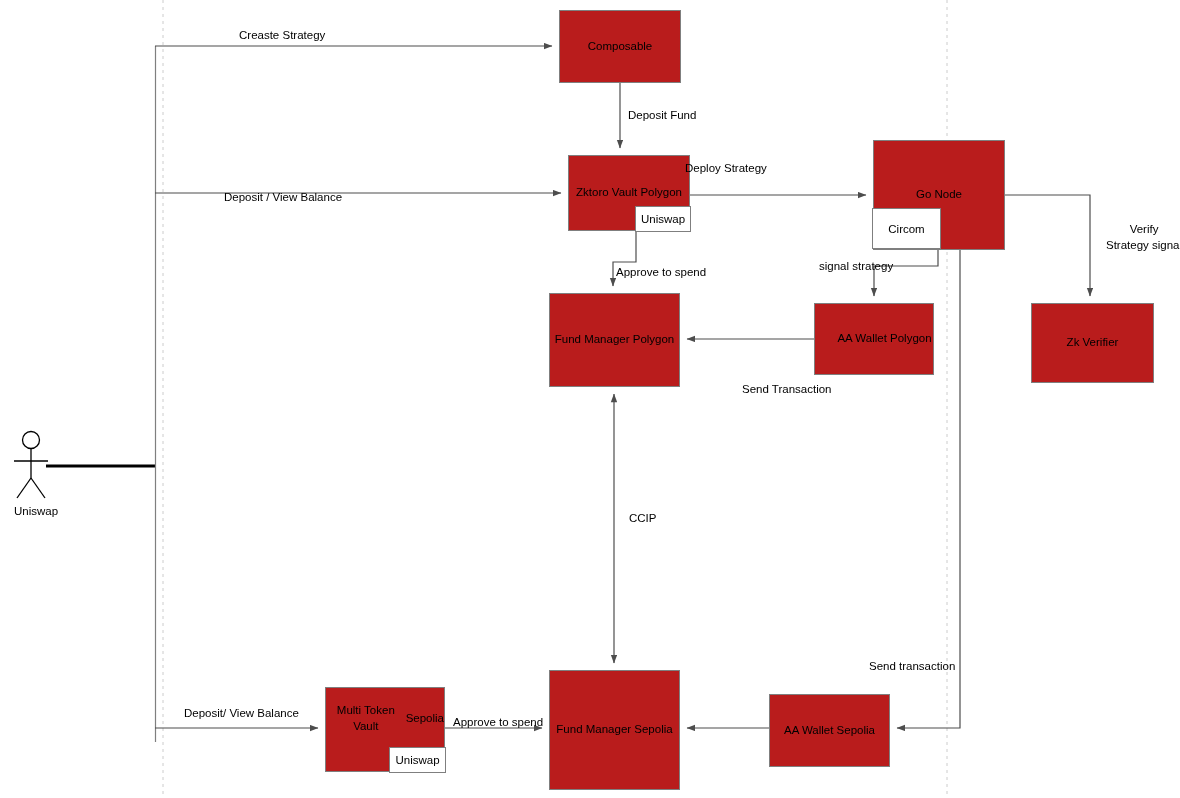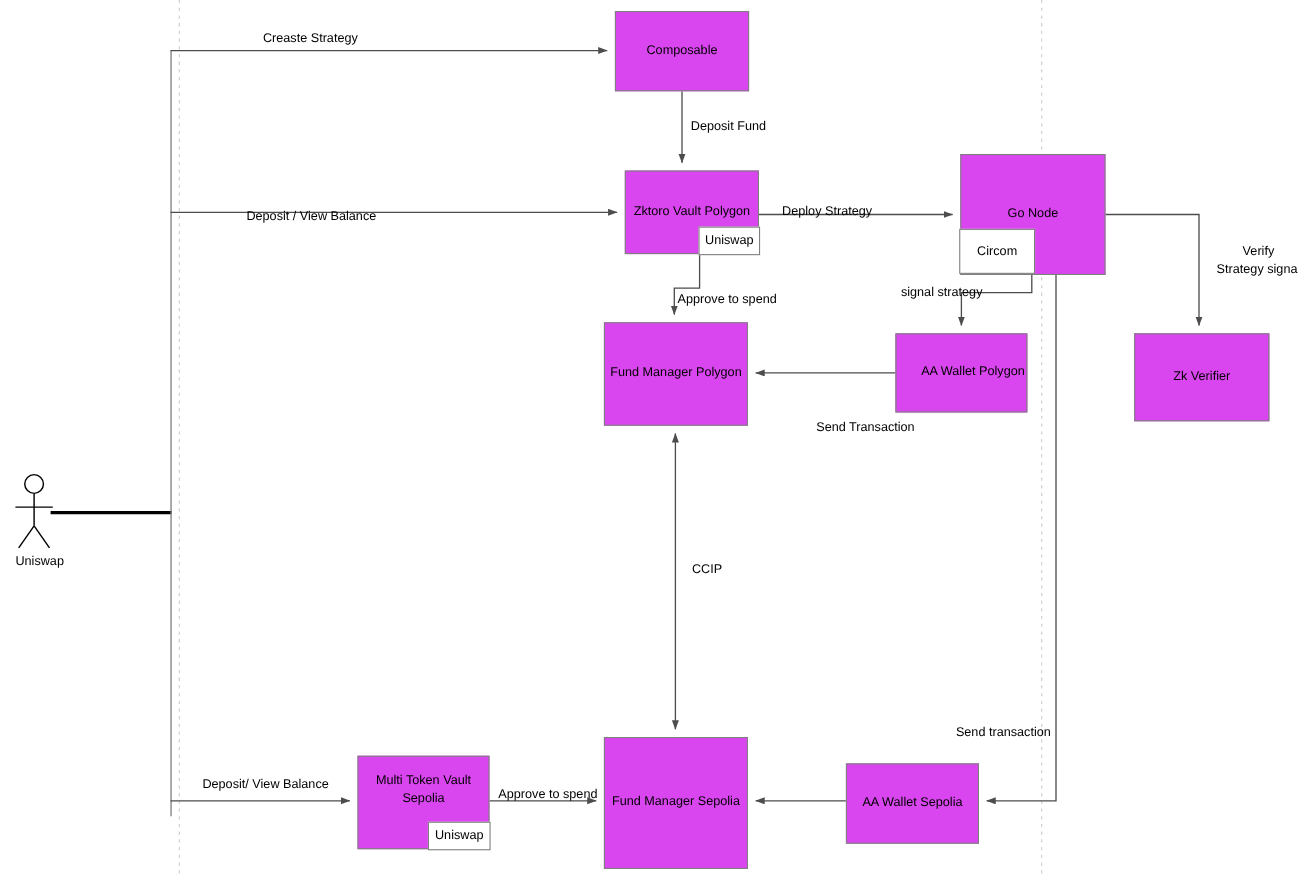--- a/index.html
+++ b/index.html
@@ -1,19 +1,19 @@
 <!DOCTYPE html>
 <html><head>
 <meta charset="utf-8">
 <style>
   html,body{margin:0;padding:0;background:#ffffff;}
   body{width:1180px;height:798px;overflow:hidden;font-family:"Liberation Sans",sans-serif;}
   #stage{position:relative;width:1180px;height:798px;background:#ffffff;}
   svg.layer{position:absolute;left:0;top:0;width:1180px;height:798px;}
-  .node{position:absolute;border:1px solid #7f7f7f;background:#d946ef;box-sizing:border-box;
+  .node{position:absolute;border:1px solid #7f7f7f;background:#b91c1c;box-sizing:border-box;
         display:flex;align-items:center;justify-content:center;text-align:center;
         font-size:11.5px;color:#000000;line-height:1.35;}
   .sub{position:absolute;border:1px solid #7f7f7f;background:#ffffff;box-sizing:border-box;
        display:flex;align-items:center;justify-content:center;text-align:center;
        font-size:11.5px;color:#000000;}
   .edge-label{position:absolute;font-size:11.5px;color:#000000;white-space:nowrap;line-height:1.35;}
   .edge-label.center{text-align:center;}
   .actor-label{position:absolute;font-size:11.5px;color:#000000;white-space:nowrap;}
 </style>
 </head>
@@ -96,21 +96,21 @@
   </div>
 
   <div class="node" style="left:549px;top:293px;width:131px;height:94px;">
     <span>Fund Manager Polygon</span>
   </div>
 
   <div class="node" style="left:814px;top:303px;width:120px;height:72px;padding-left:21px;">
     <span>AA Wallet Polygon</span>
   </div>
 
-  <div class="node" style="left:325px;top:687px;width:120px;height:85px;flex-direction:column;padding-bottom:22px;">
+  <div class="node" style="left:325px;top:687px;width:120px;height:85px;flex-direction:row;padding-bottom:22px;">
     <span>Multi Token Vault</span>
     <span>Sepolia</span>
   </div>
   <div class="sub" style="left:389px;top:747px;width:57px;height:26px;">
     <span>Uniswap</span>
   </div>
 
   <div class="node" style="left:549px;top:670px;width:131px;height:120px;">
     <span>Fund Manager Sepolia</span>
   </div>
@@ -124,21 +124,21 @@
   </div>
 
   <div class="edge-label" style="left:628px;top:108px;">
     <span>Deposit Fund</span>
   </div>
 
   <div class="edge-label" style="left:224px;top:190px;">
     <span>Deposit / View Balance</span>
   </div>
 
-  <div class="edge-label" style="left:711px;top:161px;margin-top:24px;">
+  <div class="edge-label" style="left:685px;top:161px;">
     <span>Deploy Strategy</span>
   </div>
 
   <div class="edge-label" style="left:616px;top:265px;">
     <span>Approve to spend</span>
   </div>
 
   <div class="edge-label" style="left:819px;top:259px;">
     <span>signal strategy</span>
   </div>

